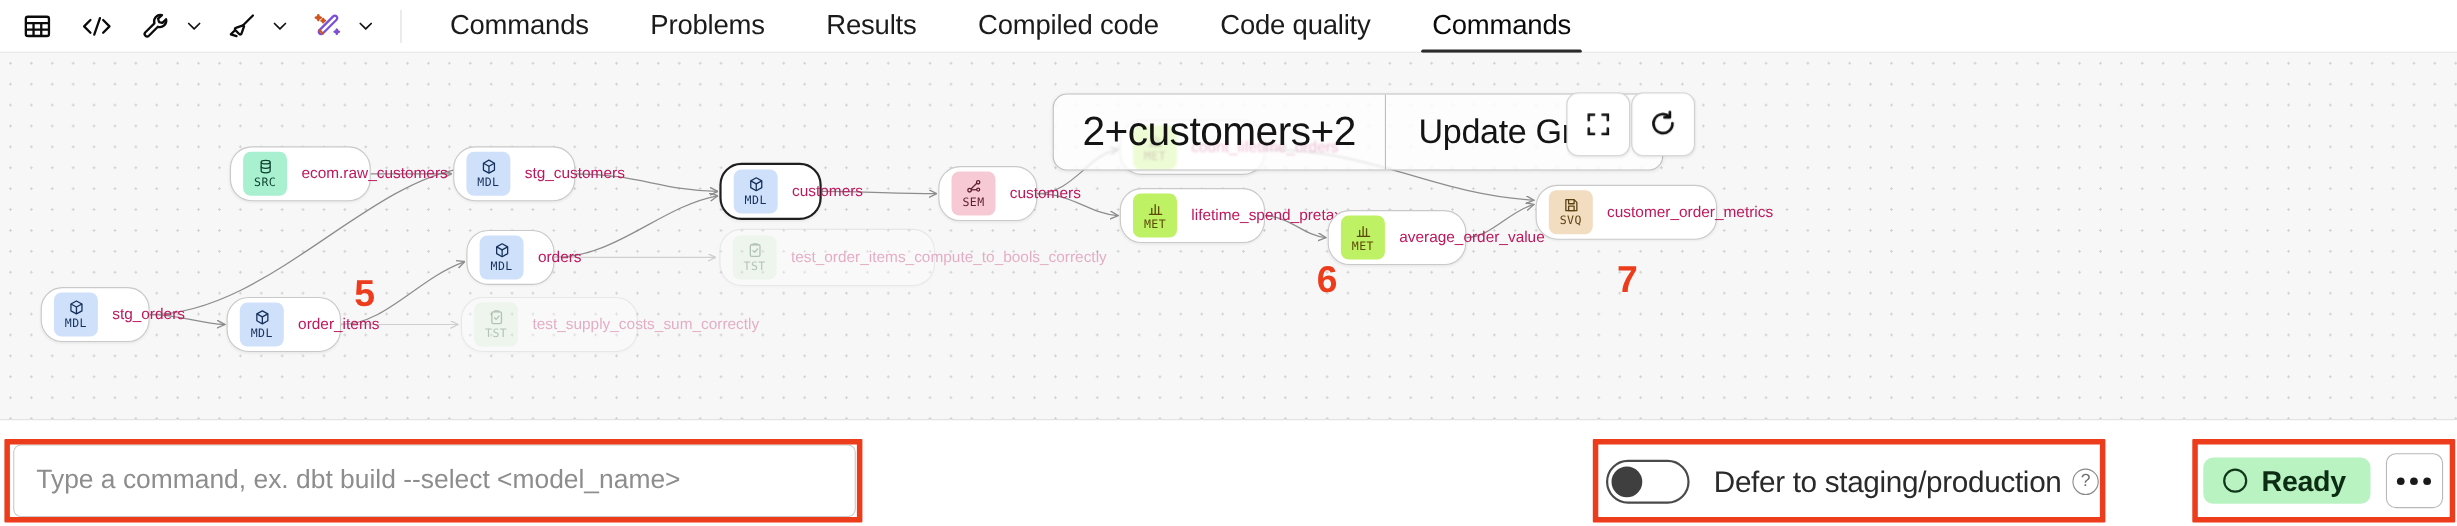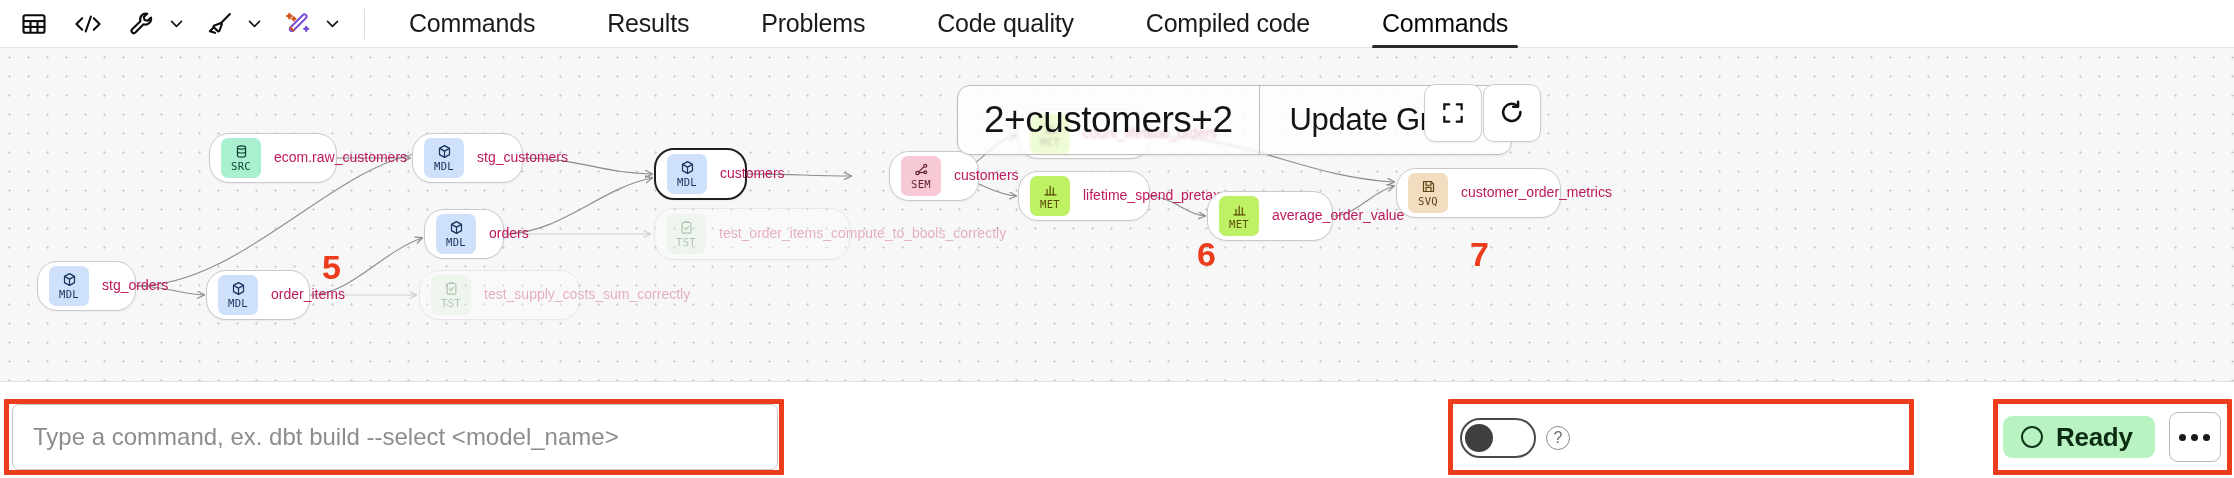--- a/index.html
+++ b/index.html
@@ -23,21 +23,21 @@
   .tool-btn {
     display: flex; align-items: center; justify-content: center;
     height: 40px; min-width: 40px; border-radius: 6px; cursor: pointer;
     color: #0b0b0b;
   }
   .tool-group { display: flex; align-items: center; cursor: pointer; border-radius: 6px; }
   .chev { display: flex; align-items: center; justify-content: center; width: 28px; height: 40px; color: #111; }
   .tb-sep { width: 1px; height: 30px; background: #dcdcdc; margin: 0 16px 0 18px; }
 
   
-  .tabs { display: flex; align-items: flex-start; height: 48px; gap: 16px; }
+  .tabs { display: flex; align-items: flex-start; height: 48px; }
   .tab {
     position: relative; height: 48px;
     display: flex; align-items: center;
     padding: 0 28px;
     font-size: 25px; color: #1b1b1b; cursor: pointer;
     white-space: nowrap; letter-spacing: -0.2px;
   }
   .tab.active { color: #0a0a0a; }
   .tab.active::after {
     content: ""; position: absolute; left: 18px; right: 18px; bottom: 0;
@@ -244,24 +244,24 @@
               <polyline points="5,9 12,16 19,9"></polyline>
             </svg>
         </div>
       </div>
 
       <div class="tb-sep"></div>
     </div>
 
     <div class="tabs">
       <div class="tab">Commands</div>
+      <div class="tab">Problems</div>
       <div class="tab">Results</div>
-      <div class="tab">Problems</div>
+      <div class="tab">Compiled code</div>
       <div class="tab">Code quality</div>
-      <div class="tab">Compiled code</div>
       <div class="tab active">Commands</div>
     </div>
   </div>
 
   <div class="canvas">
 
     <svg class="edges" viewBox="0 0 2234 333" preserveAspectRatio="none">
       <defs>
         <marker id="ar" markerWidth="7" markerHeight="7" refX="6" refY="3.2" orient="auto">
           <path d="M0,0 L6.5,3.2 L0,6.4" fill="none" stroke="#8d8d8d" stroke-width="1.1"></path>
@@ -317,21 +317,21 @@
           <div class="badge b-mdl">
             <svg width="15" height="15" viewBox="0 0 24 24" fill="none" stroke="currentColor" stroke-width="1.9" stroke-linejoin="round">
               <path d="M12 2.6 20 7v10l-8 4.4L4 17V7z"></path>
               <path d="M4 7l8 4.4L20 7"></path>
               <path d="M12 11.4v10"></path>
             </svg>
             <span class="bl">MDL</span>
           </div>
           <div class="nlabel">customers</div>
         </div>
-        <div class="node" style="left: 853px; top: 103px; width: 90px; height: 50px; margin-left: 36px;">
+        <div class="node" style="left: 853px; top: 103px; width: 90px; height: 50px;">
           <div class="badge b-sem">
             <svg width="15" height="15" viewBox="0 0 24 24" fill="none" stroke="currentColor" stroke-width="1.9">
               <circle cx="5.5" cy="17.5" r="2.6"></circle>
               <circle cx="18" cy="6" r="2.4"></circle>
               <circle cx="18" cy="16.5" r="2.2"></circle>
               <path d="M7.5 15.8 16 7.4M7.8 17.1l8.2-.5"></path>
             </svg>
             <span class="bl">SEM</span>
           </div>
           <div class="nlabel">customers</div>
@@ -465,20 +465,21 @@
   <div class="bottombar"></div>
 
   <div class="cmd-wrap">
     <input class="cmd-input" type="text" placeholder="Type a command, ex. dbt build --select &lt;model_name&gt;" style="">
   </div>
 
   <div class="defer-wrap">
     <div class="toggle">
       <div class="knob"></div>
     </div>
+    <div class="defer-label">Defer to staging/production</div>
     <div class="help-icon">?</div>
   </div>
 
   <div class="status-wrap">
     <div class="status-pill">
       <div class="status-dot"></div>
       <div class="status-text">Ready</div>
     </div>
     <div class="more-btn">
       <i></i>

